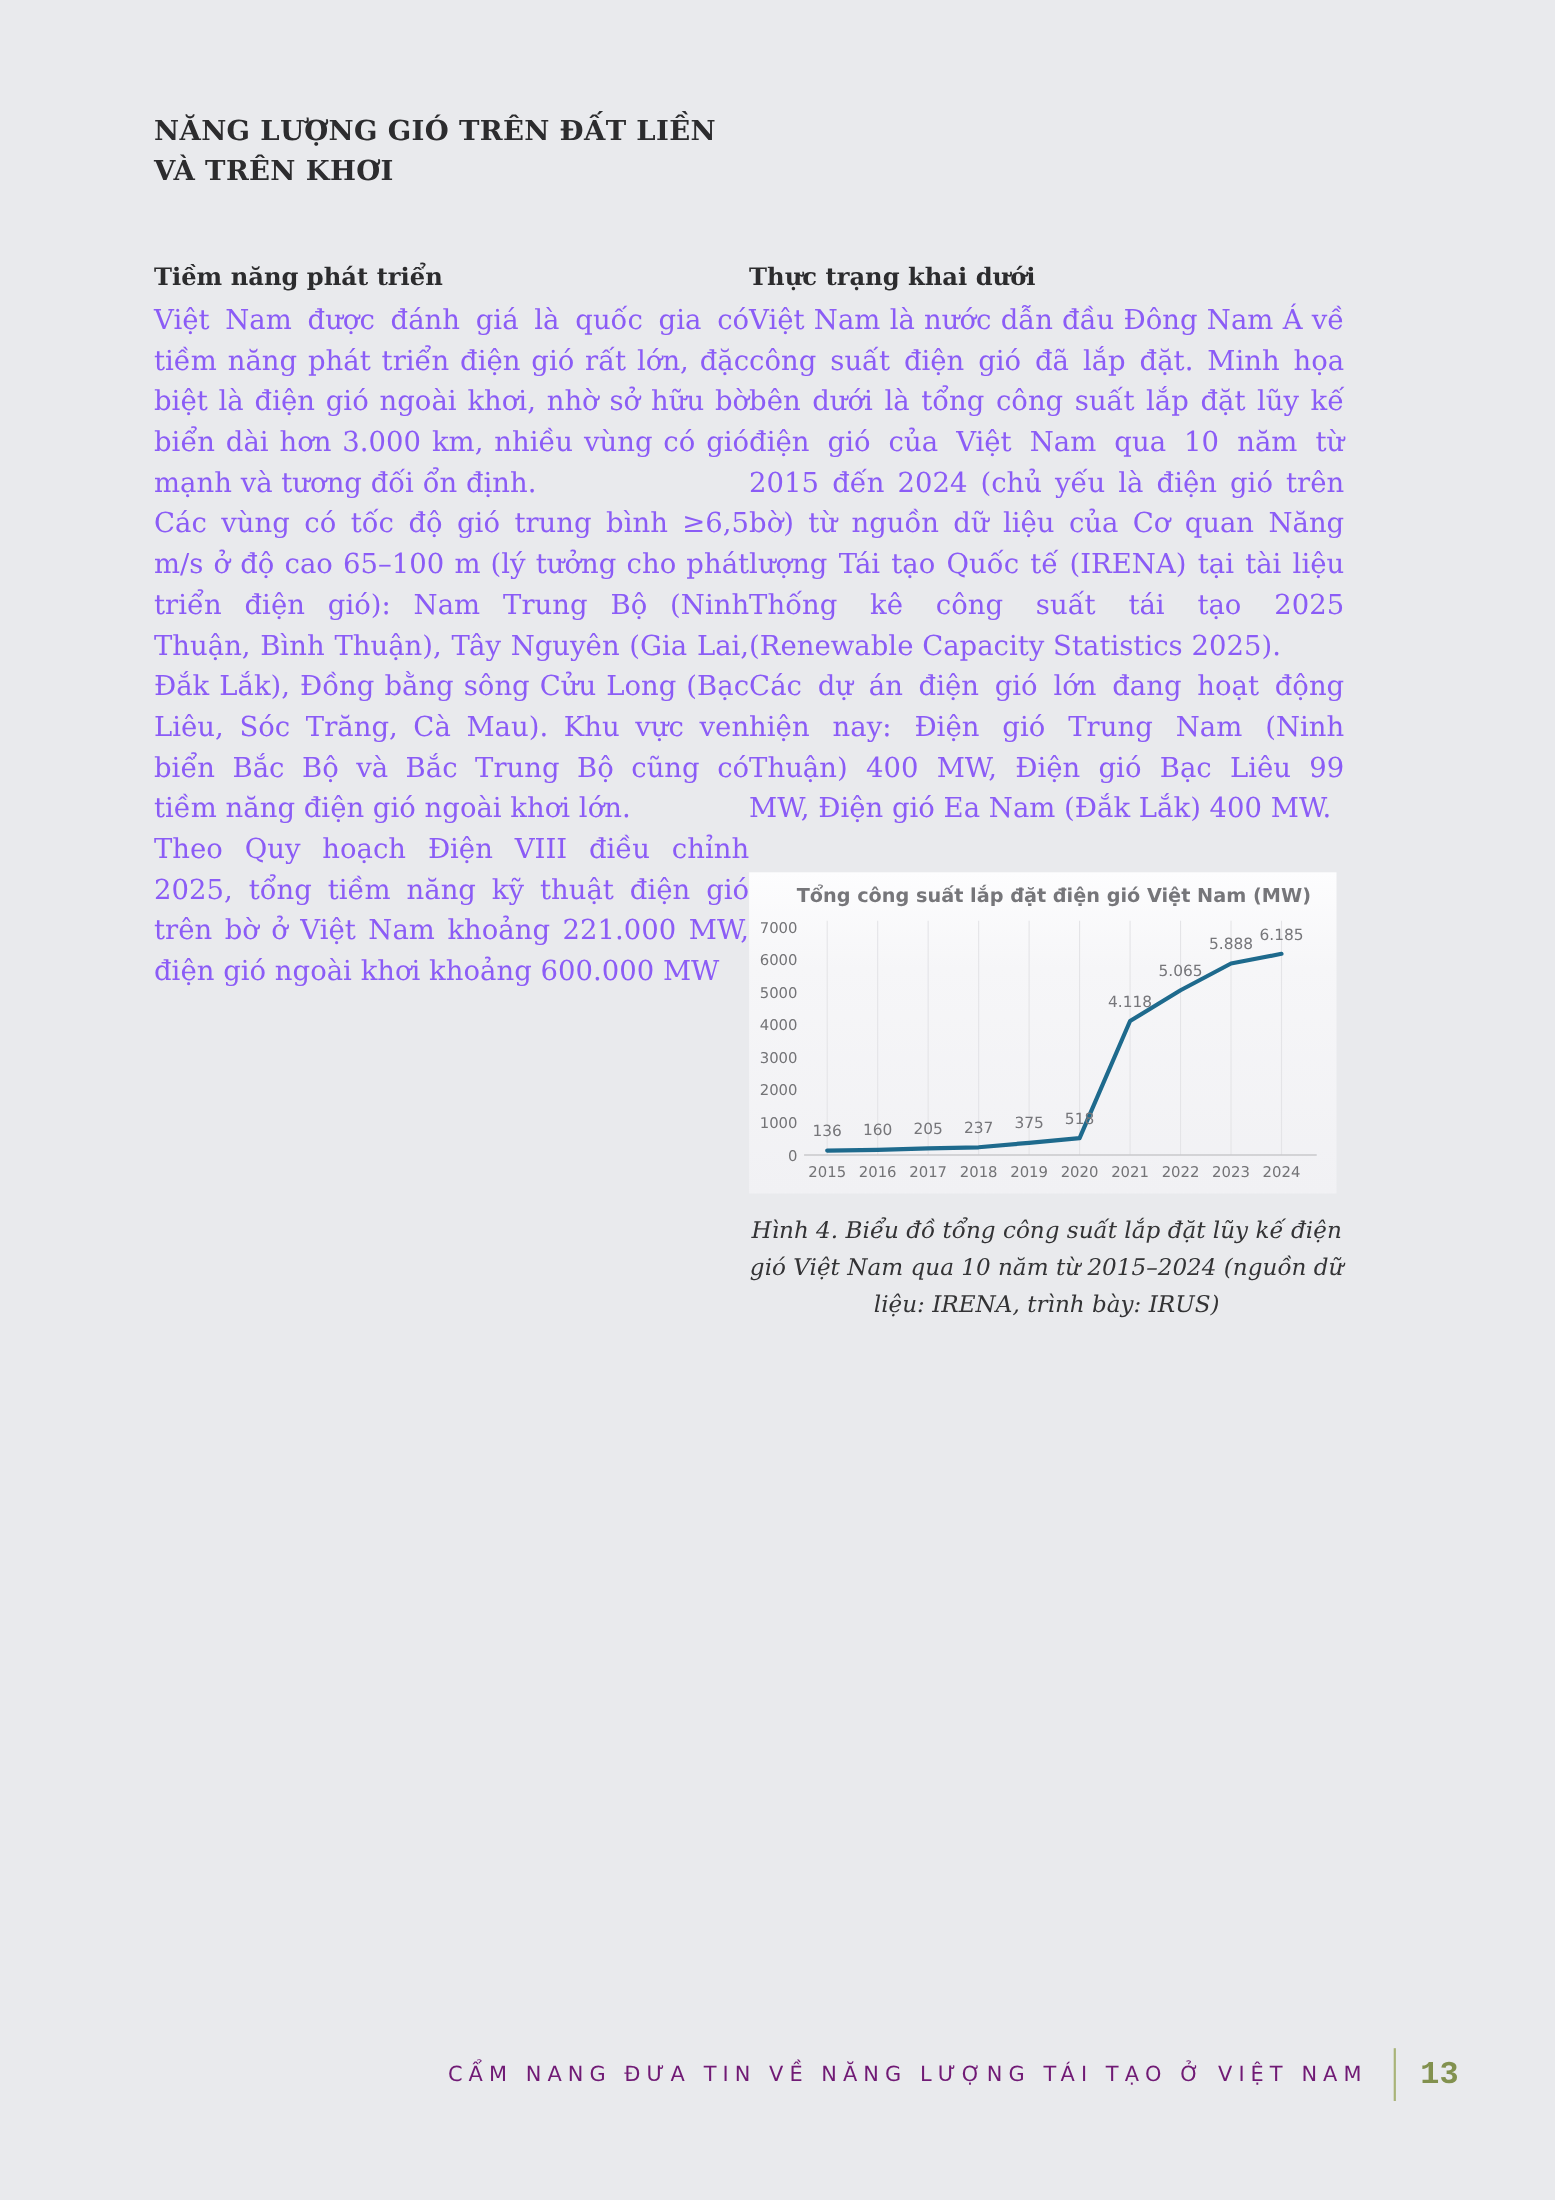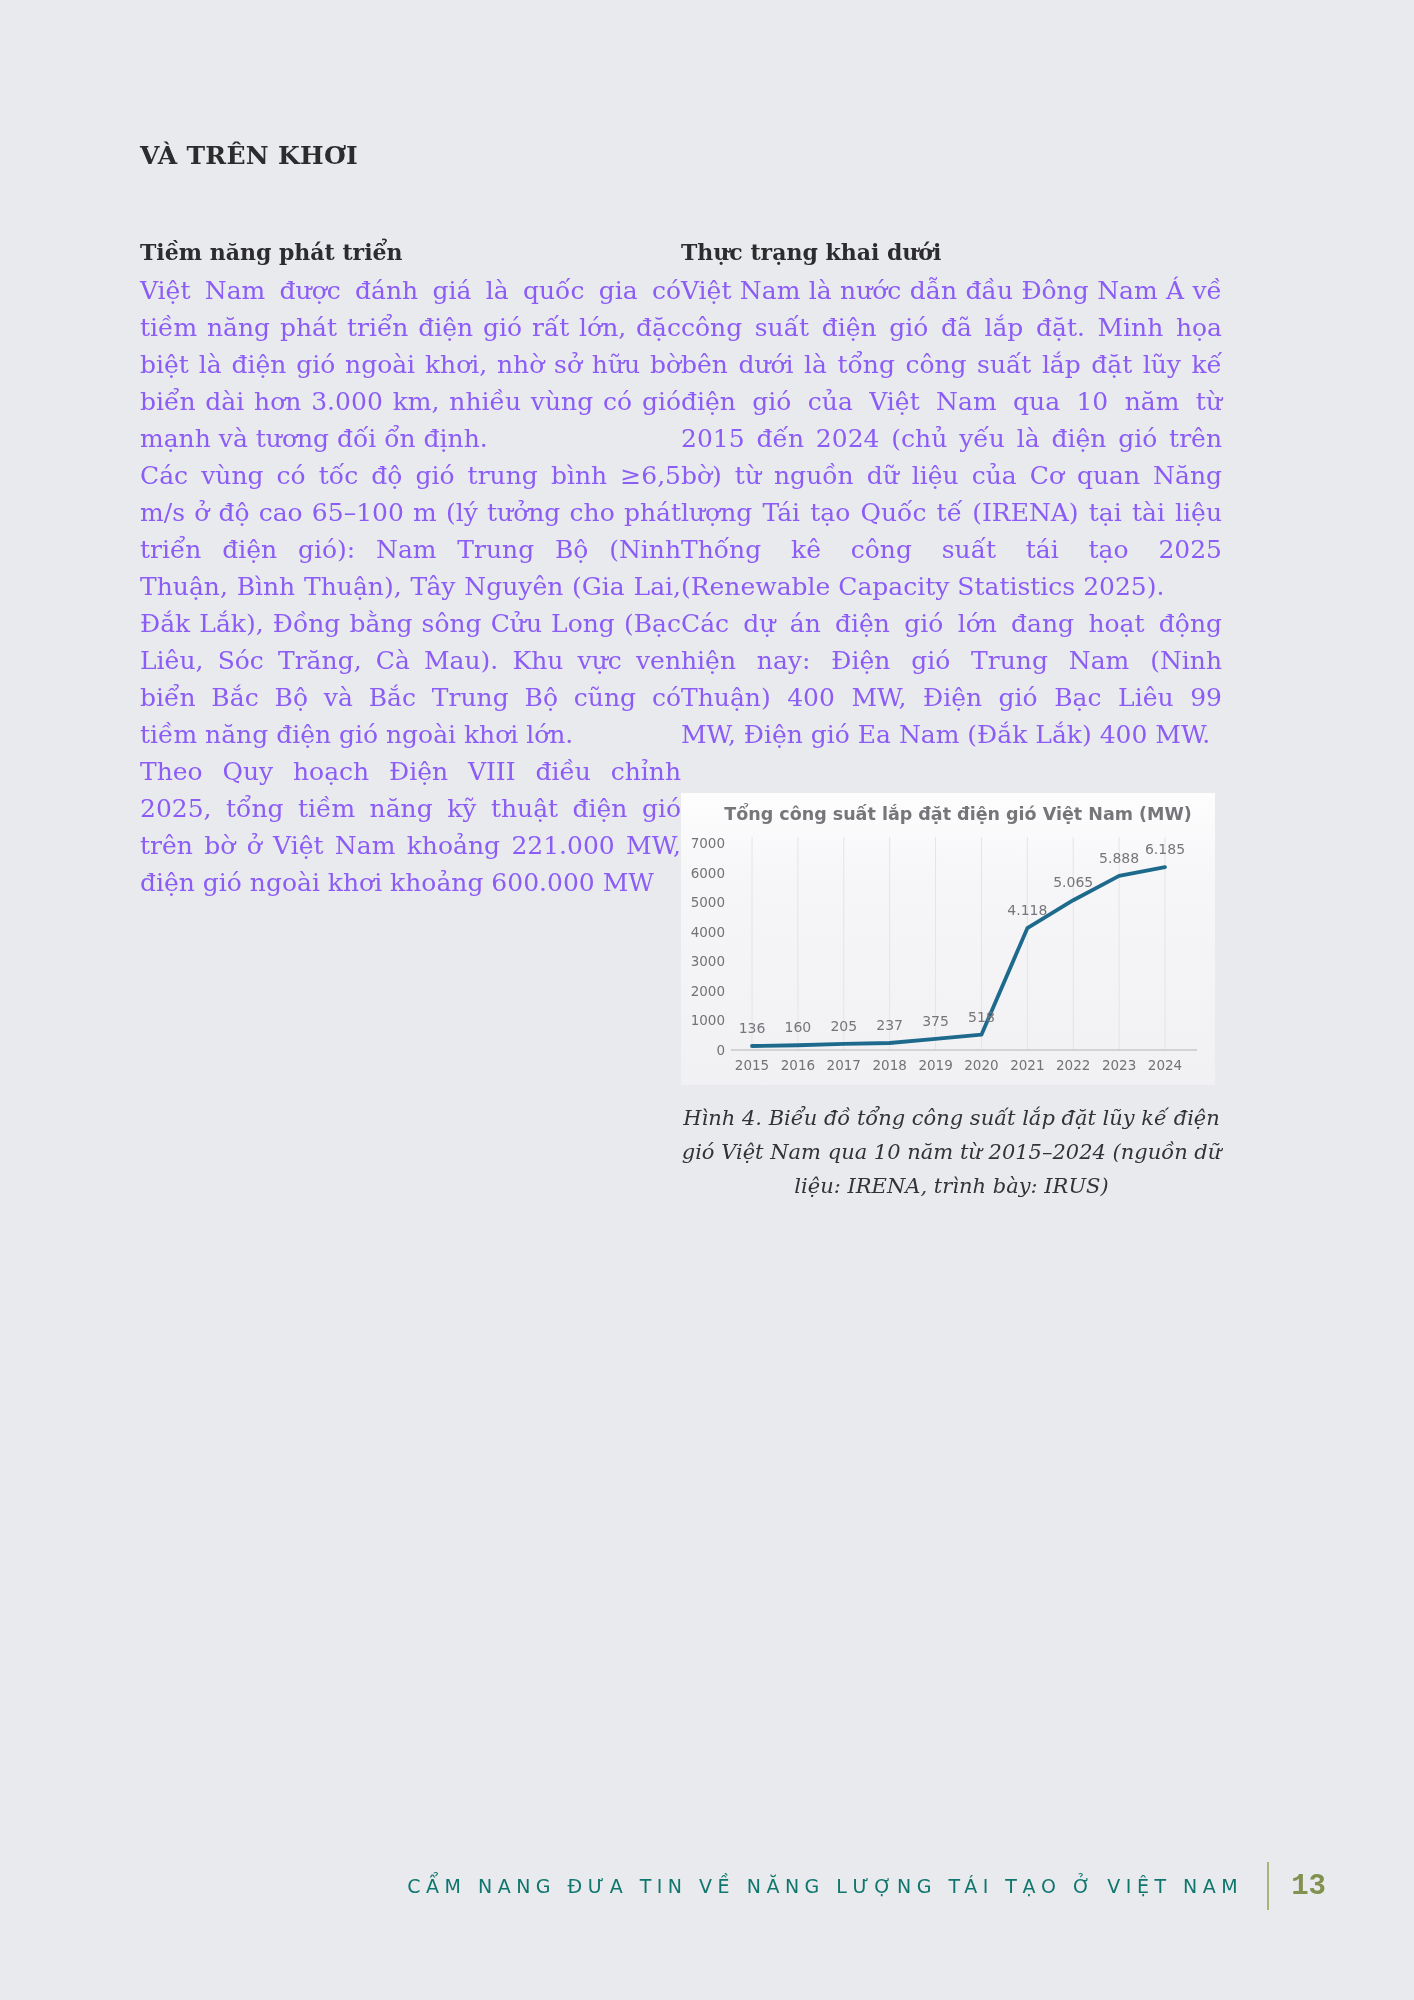--- a/index.html
+++ b/index.html
@@ -56,21 +56,21 @@
     position:absolute;
     top:1862px;
     right:88px;
     display:flex;
     align-items:center;
   }
   .footer-text{
     font-family:"DejaVu Sans", sans-serif;
     font-size:19px;
     letter-spacing:5.5px;
-    color:#0f766e;
+    color:#701a75;
     white-space:nowrap;
   }
   .footer-sep{
     display:inline-block;
     width:2px;height:48px;
     background:#a9b478;
     margin:0 22px 0 24px;
   }
   .footer-page{
     font-family:Liberation Mono, monospace;
@@ -78,21 +78,21 @@
     font-weight:bold;
     color:#82914f;
   }
 </style>
 </head>
 <body>
 
 <div class="page">
   <div class="content">
 
-    <h1><br><span>VÀ TRÊN KHƠI</span></h1>
+    <h1><span>NĂNG LƯỢNG GIÓ TRÊN ĐẤT LIỀN</span><br><span>VÀ TRÊN KHƠI</span></h1>
 
     <div class="columns">
 
       <div class="col">
         <h2>Tiềm năng phát triển</h2>
         <p>Việt Nam được đánh giá là quốc gia có tiềm năng phát triển điện gió rất lớn, đặc biệt là điện gió ngoài khơi, nhờ sở hữu bờ biển dài hơn 3.000 km, nhiều vùng có gió mạnh và tương đối ổn định.</p>
         <p>Các vùng có tốc độ gió trung bình ≥6,5 m/s ở độ cao 65–100 m (lý tưởng cho phát triển điện gió): Nam Trung Bộ (Ninh Thuận, Bình Thuận), Tây Nguyên (Gia Lai, Đắk Lắk), Đồng bằng sông Cửu Long (Bạc Liêu, Sóc Trăng, Cà Mau). Khu vực ven biển Bắc Bộ và Bắc Trung Bộ cũng có tiềm năng điện gió ngoài khơi lớn.</p>
         <p>Theo Quy hoạch Điện VIII điều chỉnh 2025, tổng tiềm năng kỹ thuật điện gió trên bờ ở Việt Nam khoảng 221.000 MW, điện gió ngoài khơi khoảng 600.000 MW</p>
       </div>
 

